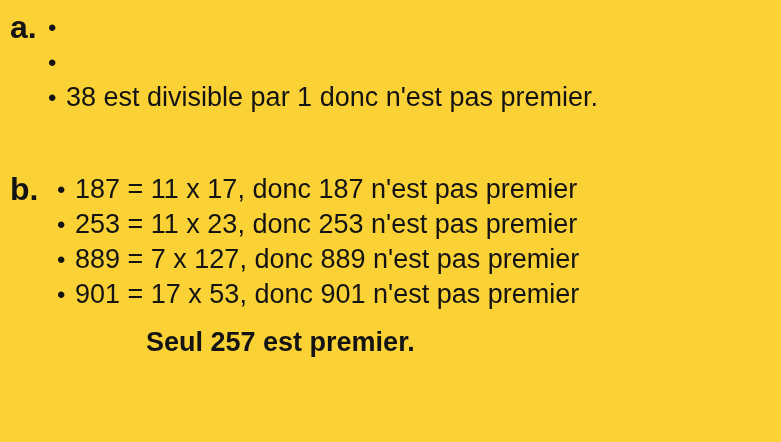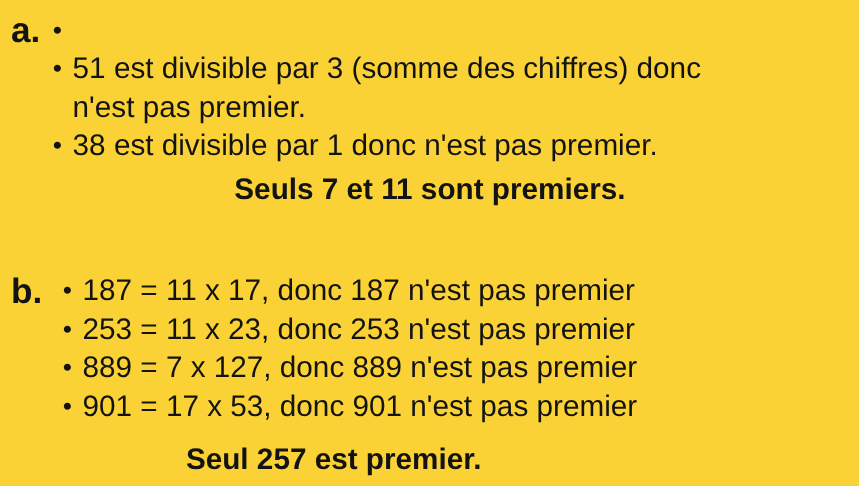--- a/index.html
+++ b/index.html
@@ -36,43 +36,40 @@
   .item { display: flex; }
   .bullet {
     flex: none;
     width: 18px;
     font-size: 24px;
     line-height: 35px;
   }
   .txt { white-space: pre-line; }
   .conclusion { font-weight: bold; }
   .conclusion-a { margin-top: 5px; margin-left: 165px; }
-  .conclusion-b { margin-top: 13px; margin-left: 112px; }
+  .conclusion-b { margin-top: 13px; margin-left: 89px; }
 </style>
 </head>
 <body>
 
 <section class="sec sec-a">
   <div class="label">a.</div>
   <div class="content">
     <ul class="list">
       <li class="item">
         <span class="bullet">•</span>
       </li>
       <li class="item">
         <span class="bullet">•</span>
-        <span class="txt">51 est divisible par 3 (somme des chiffres) donc
-n'est pas premier.</span>
       </li>
       <li class="item">
         <span class="bullet">•</span>
         <span class="txt">38 est divisible par 1 donc n'est pas premier.</span>
       </li>
     </ul>
-    <div class="conclusion conclusion-a">Seuls 7 et 11 sont premiers.</div>
   </div>
 </section>
 
 <section class="sec sec-b">
   <div class="label">b.</div>
   <div class="content">
     <ul class="list">
       <li class="item">
         <span class="bullet">•</span>
         <span class="txt">187 = 11 x 17, donc 187 n'est pas premier</span>

